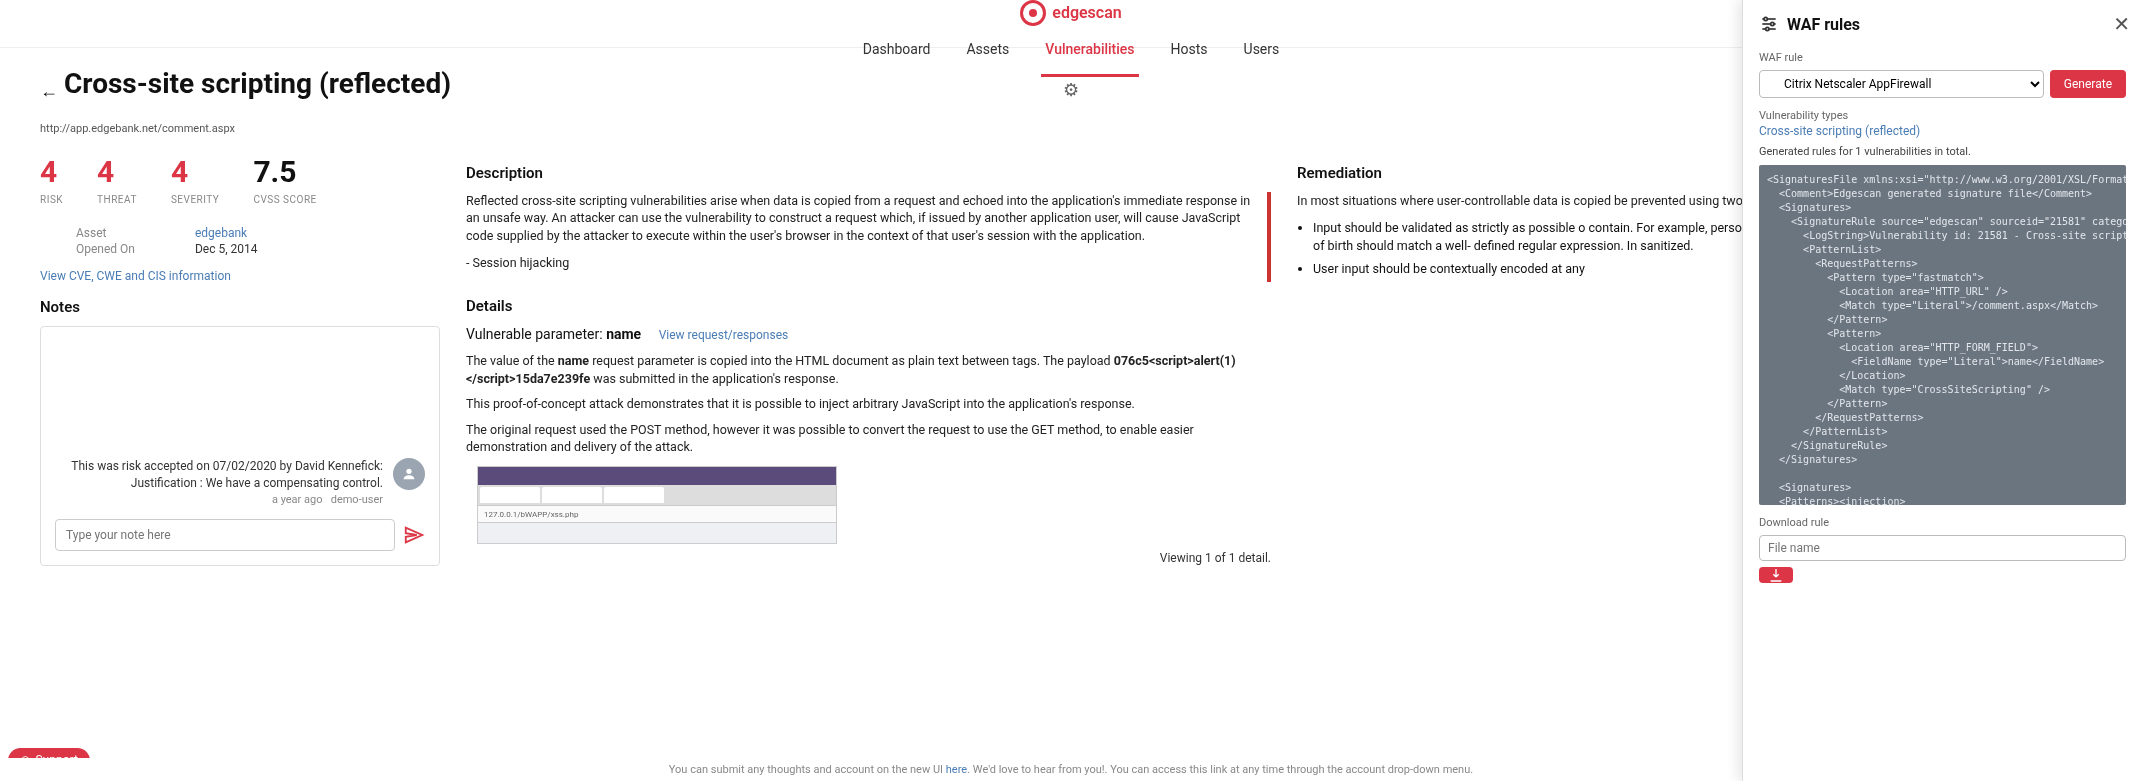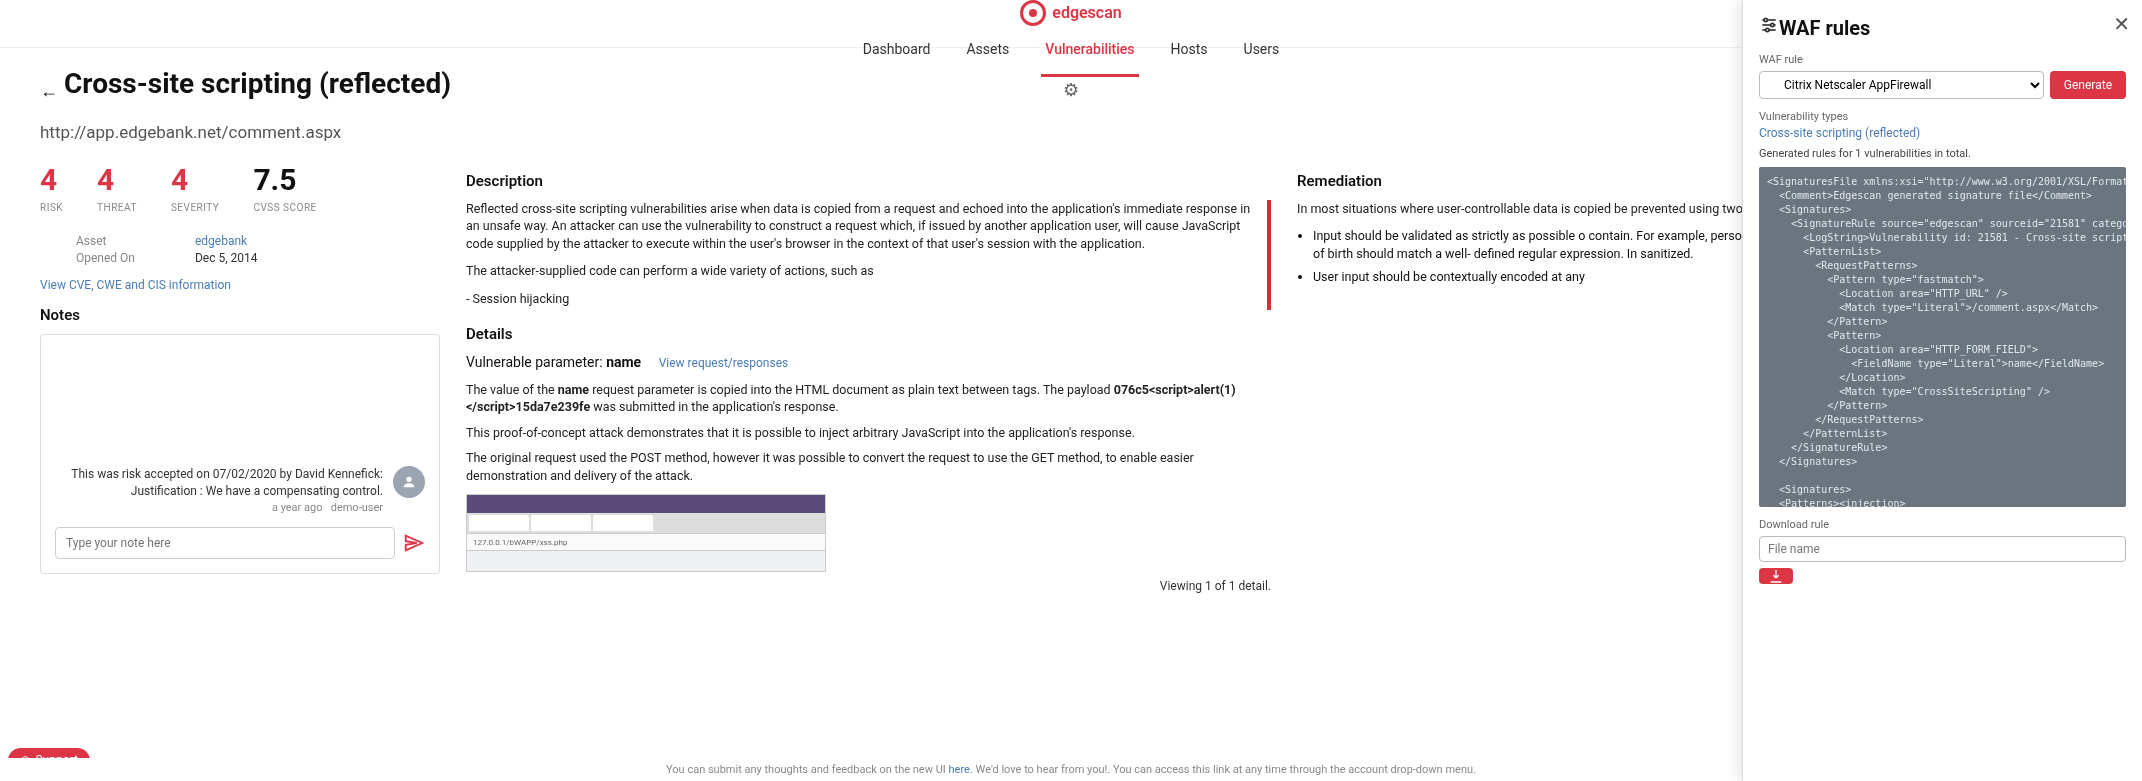--- a/index.html
+++ b/index.html
@@ -10,21 +10,21 @@
 .logo-circle::after { content:""; width:8px; height:8px; border-radius:50%; background:#dc3545; position:absolute; top:50%; left:50%; transform:translate(-50%,-50%); }
 .nav { display:flex; gap:28px; margin:0 auto; }
 .nav a { color:#333; text-decoration:none; padding:14px 4px; font-size:14px; }
 .nav a.active { color:#dc3545; border-bottom:3px solid #dc3545; font-weight:500; }
 .gear { color:#666; font-size:18px; }
 .main { position:relative; padding:16px 40px 20px 40px; }
 .back-row { display:flex; align-items:center; gap:6px; margin-bottom:4px; }
 .back-row .arrow { font-size:18px; cursor:pointer; }
 .filelink { position:absolute; right:40px; top:20px; display:flex; align-items:center; gap:6px; color:#333; cursor:pointer; }
 h1.vtitle { font-size:28px; font-weight:700; margin-bottom:14px; }
-.url { color:#555; font-size:17px; margin-bottom:14px; }
+.url { color:#555; font-size:11px; margin-bottom:14px; }
 .columns { display:grid; grid-template-columns: 400px 1fr 1fr; gap:26px; }
 .scores { display:flex; gap:34px; margin-bottom:18px; }
 .score .num { font-size:30px; font-weight:700; }
 .score .num.red { color:#dc3545; }
 .score .lbl { font-size:10px; letter-spacing:0.5px; color:#888; text-transform:uppercase; }
 .meta-row { display:flex; gap:60px; font-size:12px; margin-bottom:10px;margin-left:36px; }
 .meta-row .k { color:#888; }
 .meta-row .v { color:#333; }
 .meta-row .v a { color:#4a7db5; text-decoration:none; }
 .linkish { color:#4a7db5; font-size:12px; cursor:pointer; }
@@ -38,32 +38,32 @@
 .note-input input { flex:1; border:1px solid #ccc; border-radius:4px; padding:8px 10px; font-size:12px; }
 .send-ico { color:#dc3545; font-size:20px; cursor:pointer; display:inline-flex; align-items:center; }
 .panel-scroll { border-right:4px solid #c33; padding-right:10px; max-height:110px; overflow:hidden; font-size:12px; color:#333; }
 .desc-body { font-size:12.5px; color:#222; }
 .desc-body p { margin-bottom:10px; }
 .details-block { margin-top:14px; }
 .vuln-param { font-size:14px; }
 .vuln-param b { font-weight:700; }
 .view-req { color:#4a7db5; margin-left:14px; font-size:12px; cursor:pointer; }
 .payload { font-weight:700; }
-.screenshot { margin-top:10px; width:360px; height:78px; background:#eef0f3; border:1px solid #ccc; position:relative; overflow:hidden; }
+.screenshot { margin-top:10px; width:360px; height:78px; background:#eef0f3; border:1px solid #ccc; position:relative; overflow:hidden;margin-left:11px; }
 .screenshot .bar { height:18px; background:#5a4b7a; }
 .screenshot .tabs { height:20px; background:#ddd; display:flex; gap:2px; padding:2px; }
 .screenshot .tab { background:#fff; width:60px; height:16px; border-radius:2px 2px 0 0; }
 .screenshot .addr { height:18px; background:#fafafa; border-top:1px solid #ccc; border-bottom:1px solid #ccc; font-size:8px; color:#666; padding:3px 6px; }
 .viewing { text-align:right; font-size:12px; color:#333; margin-top:6px; }
 .remed ul { padding-left:16px; font-size:12.5px; }
 .remed li { margin-bottom:6px; }
 
 .drawer { position:fixed; top:0; right:0; width:400px; height:100%; background:#fff; border-left:1px solid #ddd; box-shadow:-4px 0 12px rgba(0,0,0,0.1); padding:14px 16px; z-index:50; display:flex; flex-direction:column; }
 .drawer .close { position:absolute; top:10px; right:12px; font-size:20px; cursor:pointer; color:#555; }
-.drawer h2 { font-size:20px; font-weight:700; display:flex; align-items:flex-start; gap:0; margin-bottom:10px; }
+.drawer h2 { font-size:16px; font-weight:700; display:flex; align-items:flex-start; gap:8px; margin-bottom:10px; }
 .wafrule-l { font-size:11px; color:#666; margin-bottom:4px; }
 .wafrule-row { display:flex; gap:6px; margin-bottom:10px; }
 .wafrule-row select { flex:1; border:1px solid #bbb; border-radius:4px; padding:5px 20px; font-size:12px; background:#fff; }
 .gen-btn { background:#dc3545; color:#fff; border:none; border-radius:4px; padding:5px 14px; font-size:12px; cursor:pointer; }
 .vtypes-l { font-size:11px; color:#666; }
 .vtypes-v { font-size:12px; color:#4a7db5; margin-bottom:4px; }
 .gen-summary { font-size:11px; color:#444; margin-bottom:6px; }
 .codebox { flex:1; background:#6b7580; color:#e3e7ec; font-family:Menlo,Consolas,monospace; font-size:10px; padding:8px; overflow:auto; white-space:pre; border-radius:2px; min-height:300px; max-height:340px; }
 .dlrule-l { font-size:11px; color:#666; margin:10px 0 4px 0; }
 .dlrule-row { display:flex; gap:6px;flex-direction:column; }
@@ -165,21 +165,20 @@
               </svg>
           </span>
         </div>
       </div>
     </div>
 
     <div>
       <div class="section-h">Description</div>
       <div class="panel-scroll desc-body">
         <p>Reflected cross-site scripting vulnerabilities arise when data is copied from a request and echoed into the application's immediate response in an unsafe way. An attacker can use the vulnerability to construct a request which, if issued by another application user, will cause JavaScript code supplied by the attacker to execute within the user's browser in the context of that user's session with the application.</p>
-        <p>The attacker-supplied code can perform a wide variety of actions, such as</p>
         <p>- Session hijacking</p>
       </div>
 
       <div class="details-block">
         <div class="section-h">Details</div>
         <div class="vuln-param">
           <span>Vulnerable parameter:</span>
           <b>name</b>
           <span class="view-req">View request/responses</span>
         </div>
@@ -280,14 +279,14 @@
     </button>
   </div>
 </div>
 
 <div class="support">
   <span>◎</span>
   <span>Support</span>
 </div>
 
 <div class="feedback-bar">
-  <span>You can submit any thoughts and feedback on the new UI </span><a>here</a><span>. We'd love to hear from you!. You can access this link at any time through the account drop-down menu.</span>
+  <span>You can submit any thoughts and account on the new UI </span><a>here</a><span>. We'd love to hear from you!. You can access this link at any time through the account drop-down menu.</span>
 </div>
 
 </body></html>

